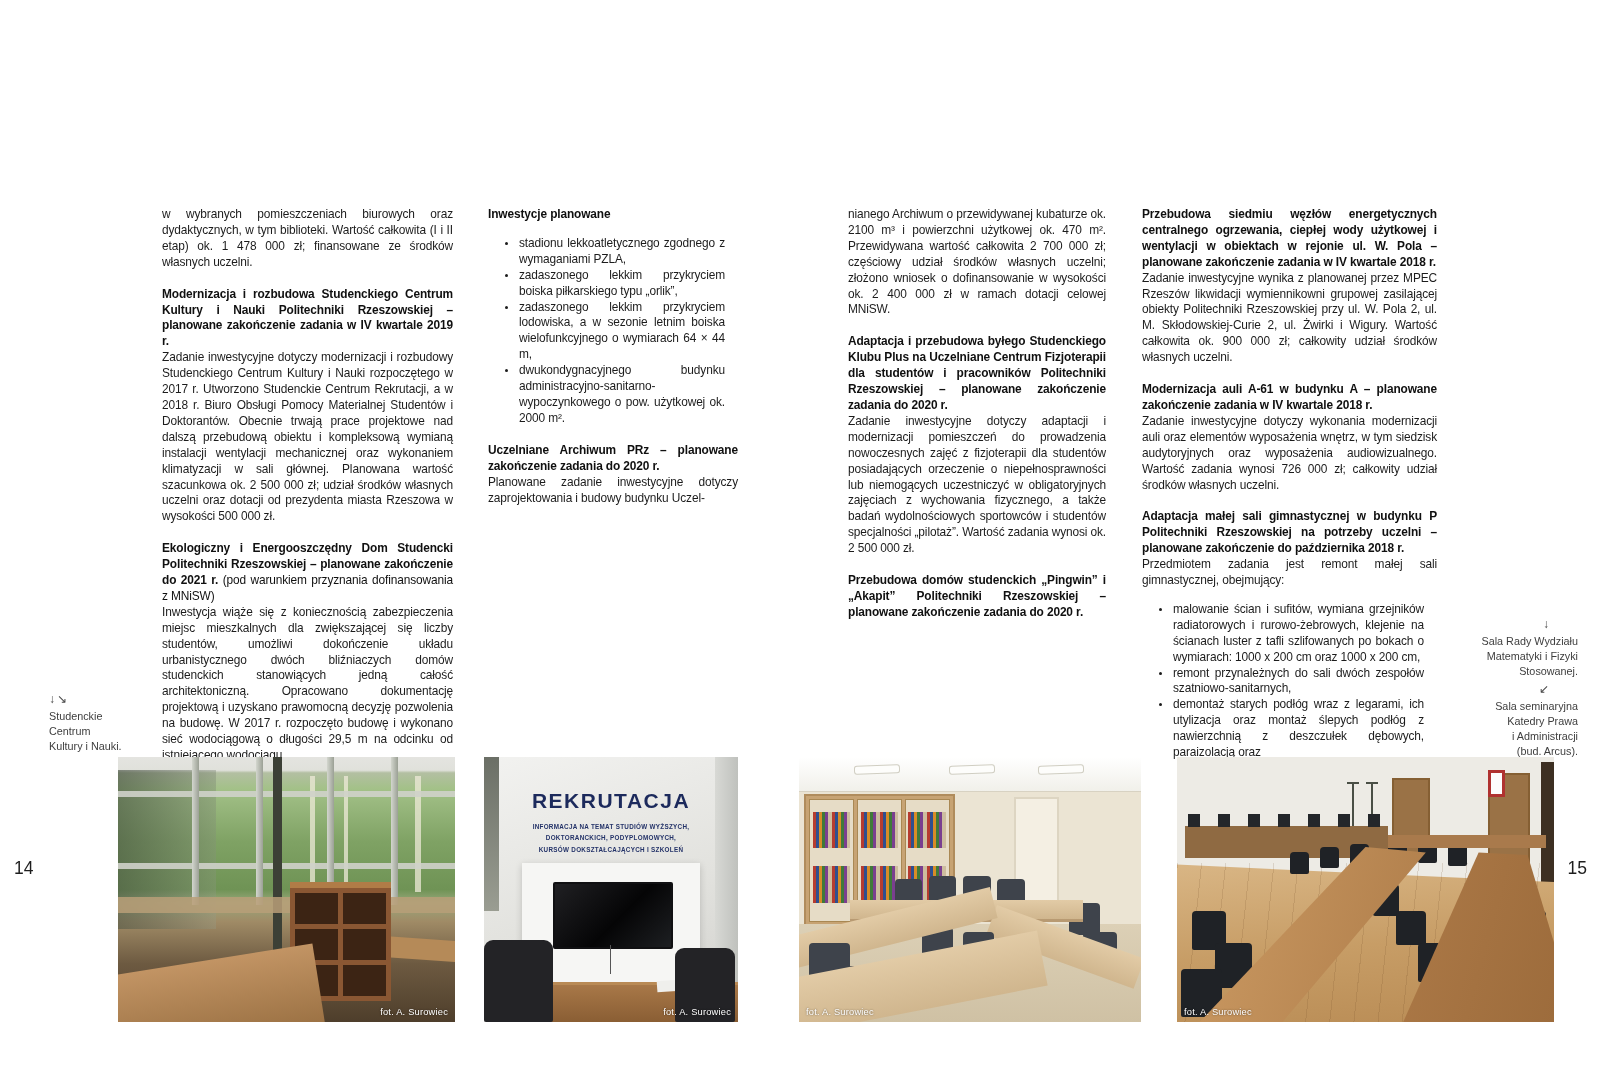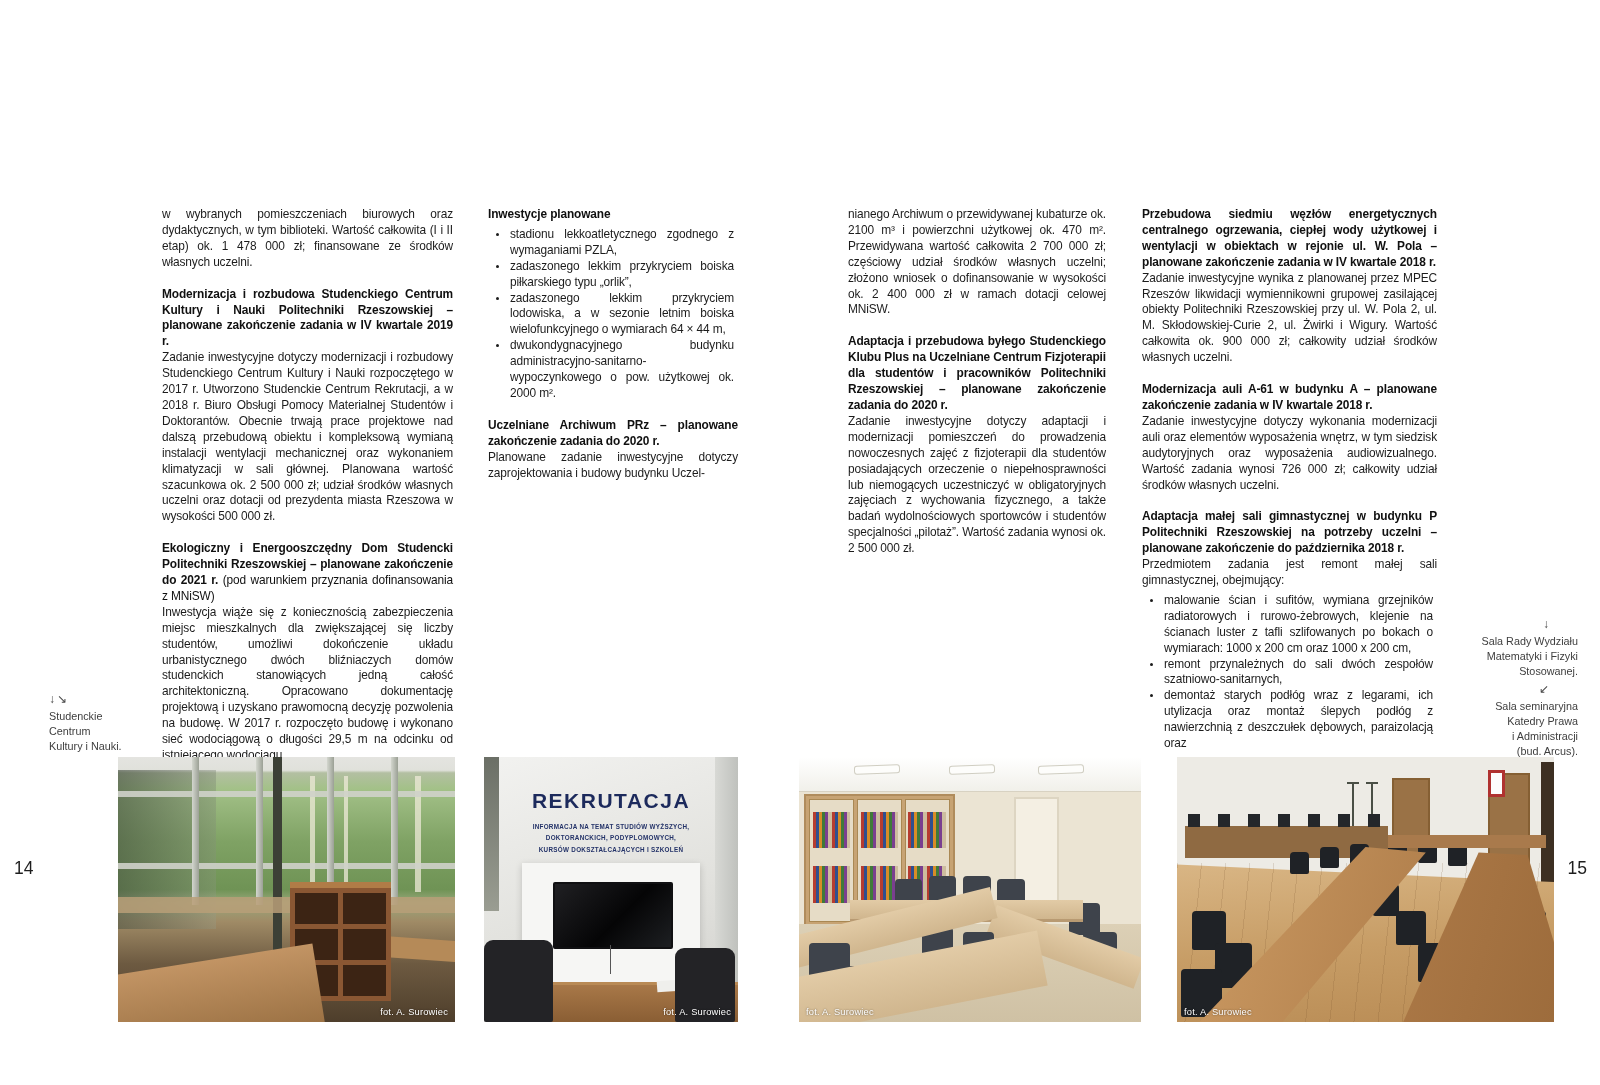--- a/index.html
+++ b/index.html
@@ -7,21 +7,21 @@
           font-family:"Liberation Sans",sans-serif;color:#1c1c1c;}
   
   .col{position:absolute;top:207px;font-size:11.9px;line-height:15.9px;
        letter-spacing:-0.12px;text-align:justify;}
   .col p{margin:0;}
   .col p.heading{font-weight:bold;color:#101010;}
   .col p.heading.mixed{font-weight:normal;}
   .col p.heading.mixed span{font-weight:bold;}
   .col .heading{margin-top:16px;}
   .col > *:first-child{margin-top:0 !important;}
-  .col ul{margin:4px;padding-left:17px;}
+  .col ul{margin:13px;padding-left:17px;}
   .col li{text-align:justify;padding-left:1px;}
   .col li::marker{font-size:10px;}
   
   .pagenum{position:absolute;top:858px;font-size:17.5px;color:#1e1e1e;}
   .pagenum.pl{left:14px;}
   .pagenum.pr{right:13px;text-align:right;}
   
   .note{position:absolute;font-size:10.8px;line-height:15px;color:#3e3e3e;}
   .note .ntext{white-space:pre-line;}
   .note .arrow{font-size:12px;letter-spacing:2px;color:#4a4a4a;margin-bottom:2px;}
@@ -136,20 +136,21 @@
         <li>zadaszonego lekkim przykryciem lodowiska, a w sezonie letnim boiska wielofunkcyjnego o wymiarach 64 × 44 m,</li>
         <li>dwukondygnacyjnego budynku administracyjno-sanitarno-wypoczynkowego o pow. użytkowej ok. 2000 m².</li>
       </ul>
       <p class="heading">Uczelniane Archiwum PRz – planowane zakończenie zadania do 2020 r.</p>
       <p class="body">Planowane zadanie inwestycyjne dotyczy zaprojektowania i budowy budynku Uczel-</p>
     </div>
   <div class="col" style="left:848px;width:258px">
       <p class="body">nianego Archiwum o przewidywanej kubaturze ok. 2100 m³ i powierzchni użytkowej ok. 470 m². Przewidywana wartość całkowita 2 700 000 zł; częściowy udział środków własnych uczelni; złożono wniosek o dofinansowanie w wysokości ok. 2 400 000 zł w ramach dotacji celowej MNiSW.</p>
       <p class="heading">Adaptacja i przebudowa byłego Studenckiego Klubu Plus na Uczelniane Centrum Fizjoterapii dla studentów i pracowników Politechniki Rzeszowskiej – planowane zakończenie zadania do 2020 r.</p>
       <p class="body">Zadanie inwestycyjne dotyczy adaptacji i modernizacji pomieszczeń do prowadzenia nowoczesnych zajęć z fizjoterapii dla studentów posiadających orzeczenie o niepełnosprawności lub niemogących uczestniczyć w obligatoryjnych zajęciach z wychowania fizycznego, a także badań wydolnościowych sportowców i studentów specjalności „pilotaż”. Wartość zadania wynosi ok. 2 500 000 zł.</p>
+      <p class="heading">Przebudowa domów studenckich „Pingwin” i „Akapit” Politechniki Rzeszowskiej – planowane zakończenie zadania do 2020 r.</p>
     </div>
   <div class="col" style="left:1142px;width:295px">
       <p class="heading">Przebudowa siedmiu węzłów energetycznych centralnego ogrzewania, ciepłej wody użytkowej i wentylacji w obiektach w rejonie ul. W. Pola – planowane zakończenie zadania w IV kwartale 2018 r.</p>
       <p class="body">Zadanie inwestycyjne wynika z planowanej przez MPEC Rzeszów likwidacji wymiennikowni grupowej zasilającej obiekty Politechniki Rzeszowskiej przy ul. W. Pola 2, ul. M. Skłodowskiej-Curie 2, ul. Żwirki i Wigury. Wartość całkowita ok. 900 000 zł; całkowity udział środków własnych uczelni.</p>
       <p class="heading">Modernizacja auli A-61 w budynku A – planowane zakończenie zadania w IV kwartale 2018 r.</p>
       <p class="body">Zadanie inwestycyjne dotyczy wykonania modernizacji auli oraz elementów wyposażenia wnętrz, w tym siedzisk audytoryjnych oraz wyposażenia audiowizualnego. Wartość zadania wynosi 726 000 zł; całkowity udział środków własnych uczelni.</p>
       <p class="heading">Adaptacja małej sali gimnastycznej w budynku P Politechniki Rzeszowskiej na potrzeby uczelni – planowane zakończenie do października 2018 r.</p>
       <p class="body">Przedmiotem zadania jest remont małej sali gimnastycznej, obejmujący:</p>
       <ul>
         <li>malowanie ścian i sufitów, wymiana grzejników radiatorowych i rurowo-żebrowych, klejenie na ścianach luster z tafli szlifowanych po bokach o wymiarach: 1000 x 200 cm oraz 1000 x 200 cm,</li>

